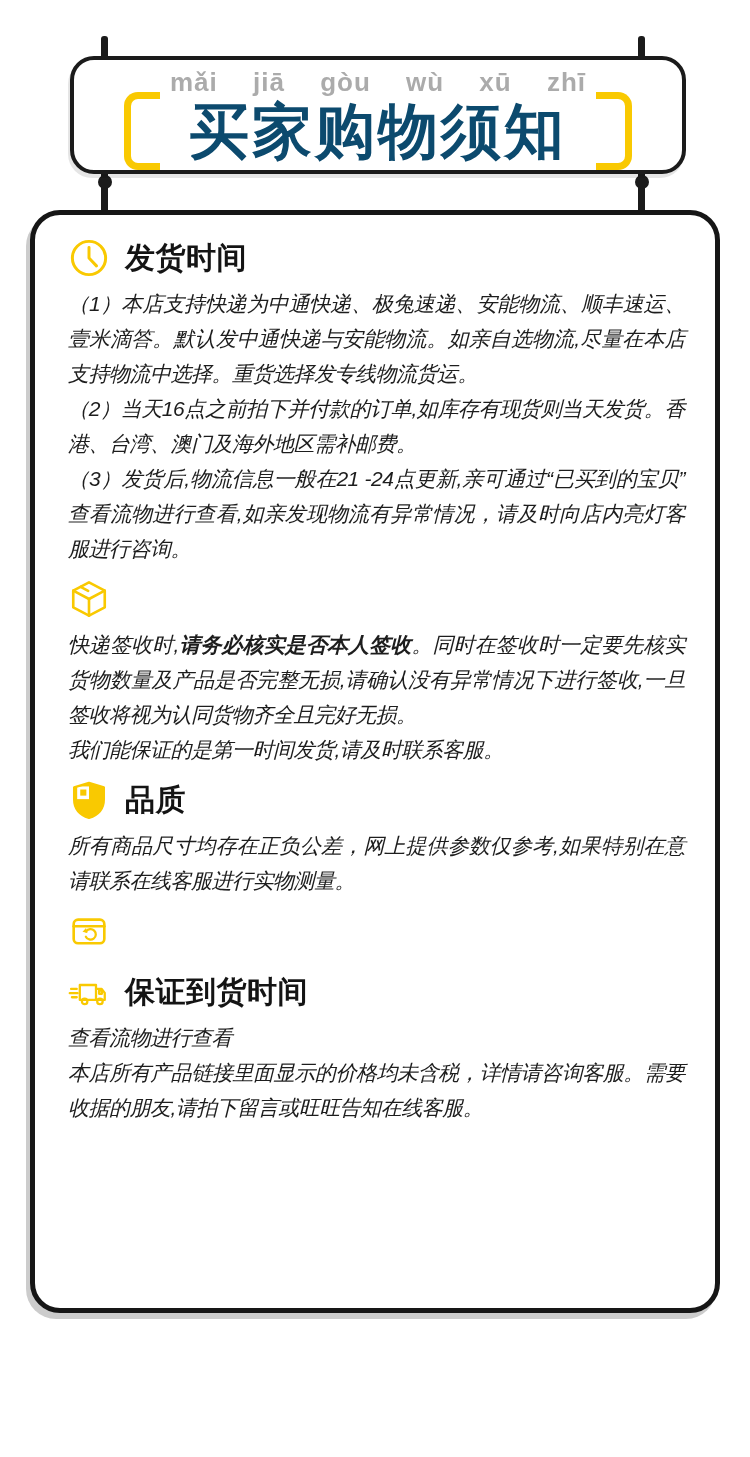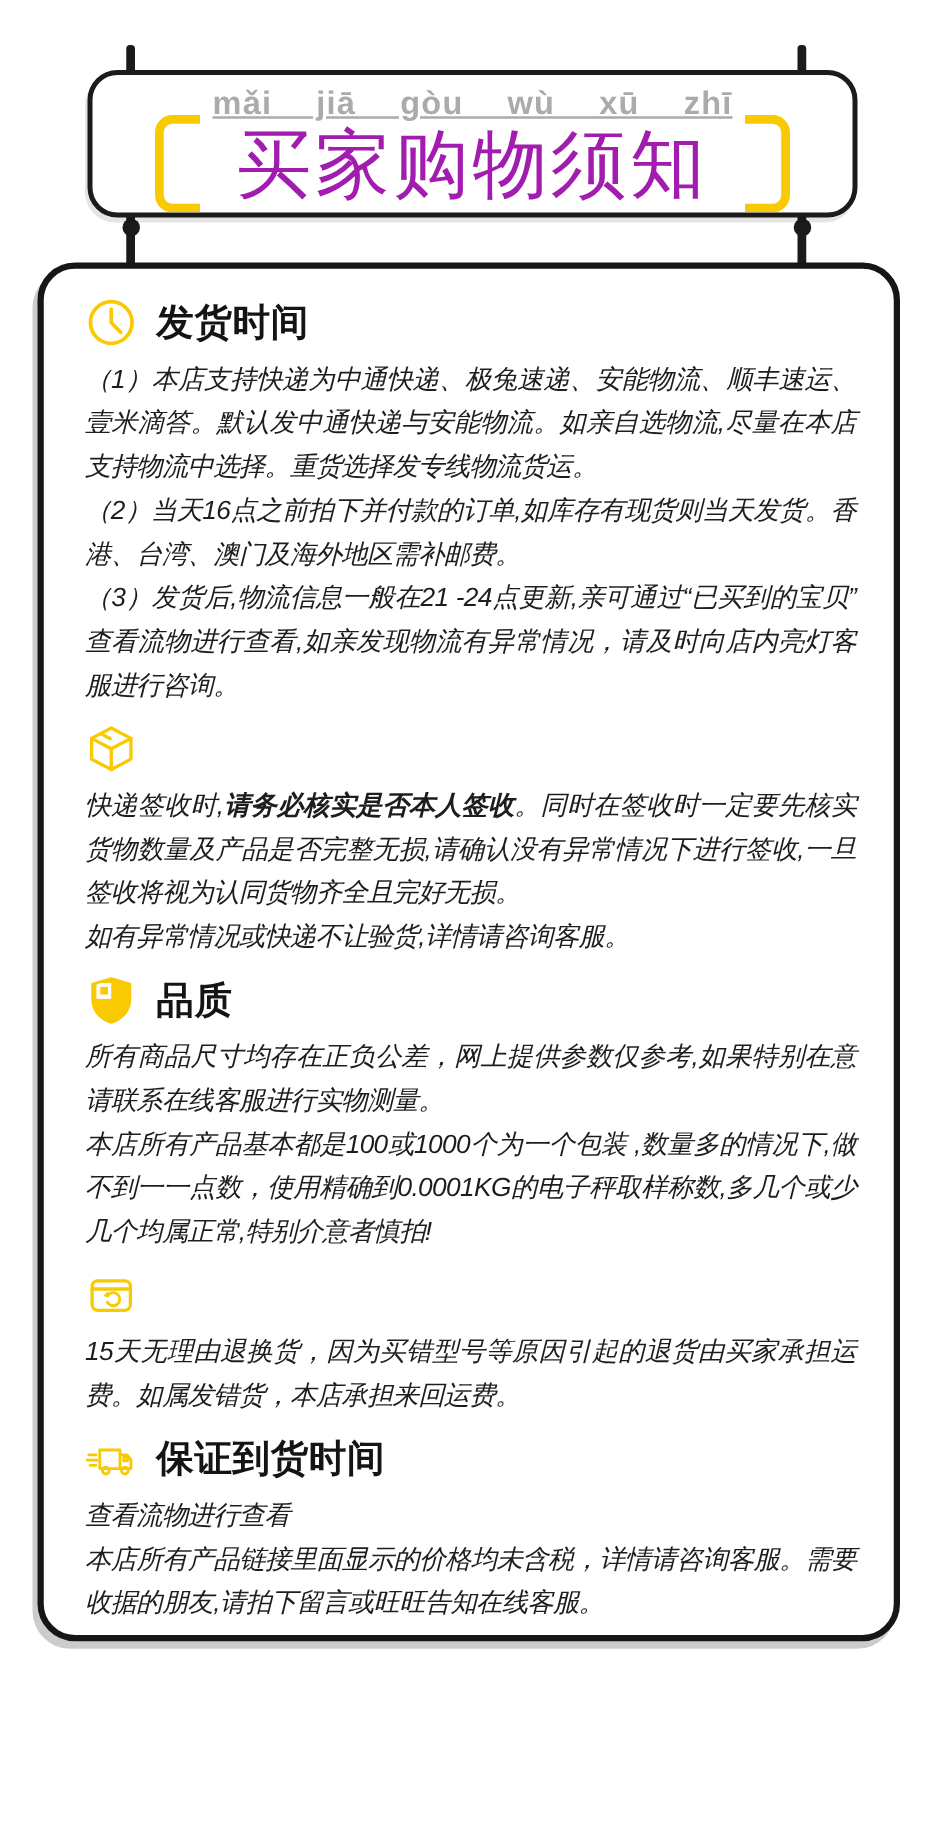--- a/index.html
+++ b/index.html
@@ -20,24 +20,24 @@
   }
   
   .header-box {
     position:absolute; left:70px; top:56px; width:616px; height:118px; box-sizing:border-box;
     background:#fff; border:4px solid #1b1b1b; border-radius:24px; z-index:2;
     display:flex; flex-direction:column; align-items:center; justify-content:center;
     box-shadow:-2px 4px 0 rgba(0,0,0,0.10);
   }
   .pinyin {
     font-size:26px; font-weight:bold; color:#ABABAB;
-    letter-spacing:1px; word-spacing:27px; margin-bottom:3px; white-space:nowrap;text-decoration:underline;
+    letter-spacing:1px; word-spacing:27px; margin-bottom:3px; white-space:nowrap;
   }
   .title {
-    font-size:60px; font-weight:400; color:#a21caf; letter-spacing:3px;
+    font-size:60px; font-weight:700; color:#0c4a6e; letter-spacing:3px;
     margin:0; line-height:1.02; white-space:nowrap;
   }
   .bracket { position:absolute; top:32px; width:36px; height:78px; box-sizing:border-box; }
   .bracket-left {
     left:50px; border-left:7px solid var(--accent,#F9C901);
     border-top:7px solid var(--accent,#F9C901); border-bottom:7px solid var(--accent,#F9C901);
     border-radius:14px 0 0 14px;
   }
   .bracket-right {
     right:50px; border-right:7px solid var(--accent,#F9C901);
@@ -104,21 +104,21 @@
               <svg viewBox="0 0 48 48" fill="none" stroke="currentColor" stroke-width="3" stroke-linecap="round" stroke-linejoin="round">
       <path d="M24 5 L42 14.5 V33.5 L24 43 L6 33.5 V14.5 Z"></path>
       <path d="M6 14.5 L24 24 L42 14.5"></path>
                 <path d="M24 24 V43"></path>
                 <path d="M14.5 10.2 L23 14.8"></path>
     </svg>
             </span>
       </div>
       <div class="sec-body">
             <p class="para"><span>快递签收时,</span><span class="b">请务必核实是否本人签收</span><span>。同时在签收时一定要先核实货物数量及产品是否完整无损,请确认没有异常情况下进行签收,一旦签收将视为认同货物齐全且完好无损。</span></p>
-            <p class="para"><span>如有异常情况或快递不让验货,详情请咨询客服。</span></p>
+            <p class="para"><span>我们能保证的是第一时间发货,请及时联系客服。</span></p>
           </div>
     </section>
 
     <section class="section">
       <div class="sec-head">
         <span class="sec-icon">
               <svg viewBox="0 0 48 48">
       <path d="M24 4.5 L41 9.5 V23 C41 33.8 34 41.2 24 44.5 C14 41.2 7 33.8 7 23 V9.5 Z" fill="currentColor" stroke="none"></path>
       <rect x="10.5" y="8.5" width="13.5" height="14.5" fill="#ffffff" stroke="none"></rect>
       <rect x="14" y="12" width="7" height="7" fill="currentColor" stroke="none"></rect>
@@ -126,39 +126,33 @@
     </svg>
             </span>
         <h2 class="sec-title">品质</h2>
       </div>
       <div class="sec-body">
             <p class="para"><span>所有商品尺寸均存在正负公差，网上提供参数仅参考,如果特别在意请联系在线客服进行实物测量。</span></p>
           </div>
     </section>
 
     <section class="section">
-      <div class="sec-body">
-            <p class="para"><span>本店所有产品基本都是100或1000个为一个包装 ,数量多的情况下,做不到一一点数，使用精确到0.0001KG的电子秤取样称数,多几个或少几个均属正常,特别介意者慎拍!</span></p>
-          </div>
     </section>
 
     <section class="section">
       <div class="sec-head">
         <span class="sec-icon">
               <svg viewBox="0 0 48 48" fill="none" stroke="currentColor" stroke-width="3" stroke-linecap="round" stroke-linejoin="round">
       <rect x="6.5" y="11" width="35" height="27" rx="5"></rect>
       <path d="M6.5 18.5 H41.5"></path>
       <path d="M20.8 24.5 A6 6 0 1 1 20.4 30.5" stroke-width="2.6"></path>
       <path d="M16.6 24.9 L22.3 26.2 L20.6 20.7 Z" fill="currentColor" stroke="none"></path>
     </svg>
             </span>
       </div>
-      <div class="sec-body">
-            <p class="para"><span>15天无理由退换货，因为买错型号等原因引起的退货由买家承担运费。如属发错货，本店承担来回运费。</span></p>
-          </div>
     </section>
 
     <section class="section">
       <div class="sec-head">
         <span class="sec-icon">
               <svg viewBox="0 0 48 48" fill="none" stroke="currentColor" stroke-width="2.6" stroke-linecap="round" stroke-linejoin="round">
       <path d="M13.5 16 H32 V33 H13.5 Z"></path>
       <path d="M32 20.5 H38.5 L42 25 V33 H32"></path>
       <path d="M35.5 22.5 H38.8 V26 H35.5 Z"></path>
       <circle cx="19" cy="34.8" r="3.1"></circle>

